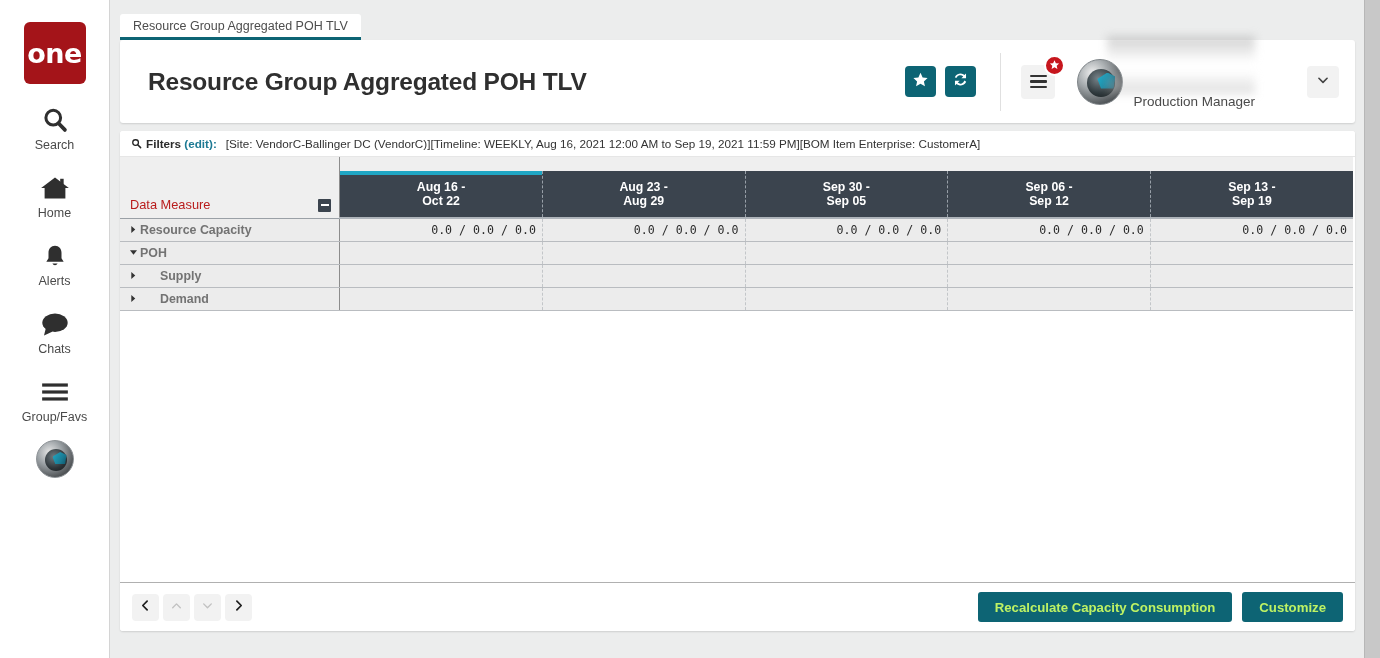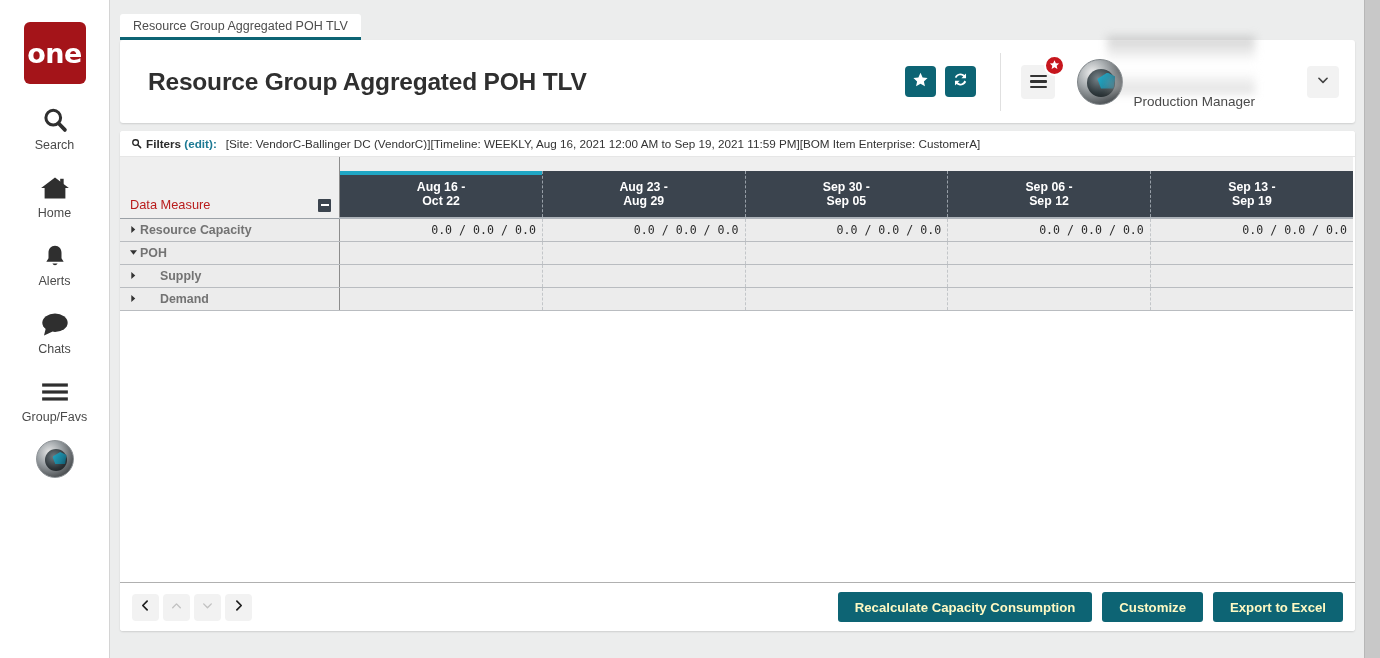--- a/index.html
+++ b/index.html
@@ -246,21 +246,21 @@
   }
   .navbtn {
     width: 27px; height: 27px; margin-right: 4px;
     background: #f2f2f2; border-radius: 4px;
     display: flex; align-items: center; justify-content: center;
     cursor: pointer;
   }
   .footer-right { margin-left: auto; display: flex; align-items: center; }
   .actbtn {
     height: 30px; padding: 0 17px; margin-left: 10px;
-    background: #0d6474; color: #fef9c3;
+    background: #0d6474; color: #bef264;
     border: none; border-radius: 3px;
     font-family: "Liberation Sans", sans-serif;
     font-size: 13.2px; font-weight: bold;
     cursor: pointer; white-space: nowrap;
   }
 </style>
 </head>
 <body>
 
 <div class="page">
@@ -554,19 +554,18 @@
           <span>
             <svg width="13" height="13" viewBox="0 0 24 24">
                 <path d="M9 4 L17 12 L9 20" fill="none" stroke="#1f1f1f" stroke-width="3.2" stroke-linecap="round" stroke-linejoin="round"></path>
               </svg>
           </span>
         </div>
 
         <div class="footer-right">
           <button class="actbtn">Recalculate Capacity Consumption</button>
           <button class="actbtn">Customize</button>
-          <button class="actbtn">Export to Excel</button>
         </div>
       </div>
 
     </div>
   </div>
 </div>
 
 </body></html>

